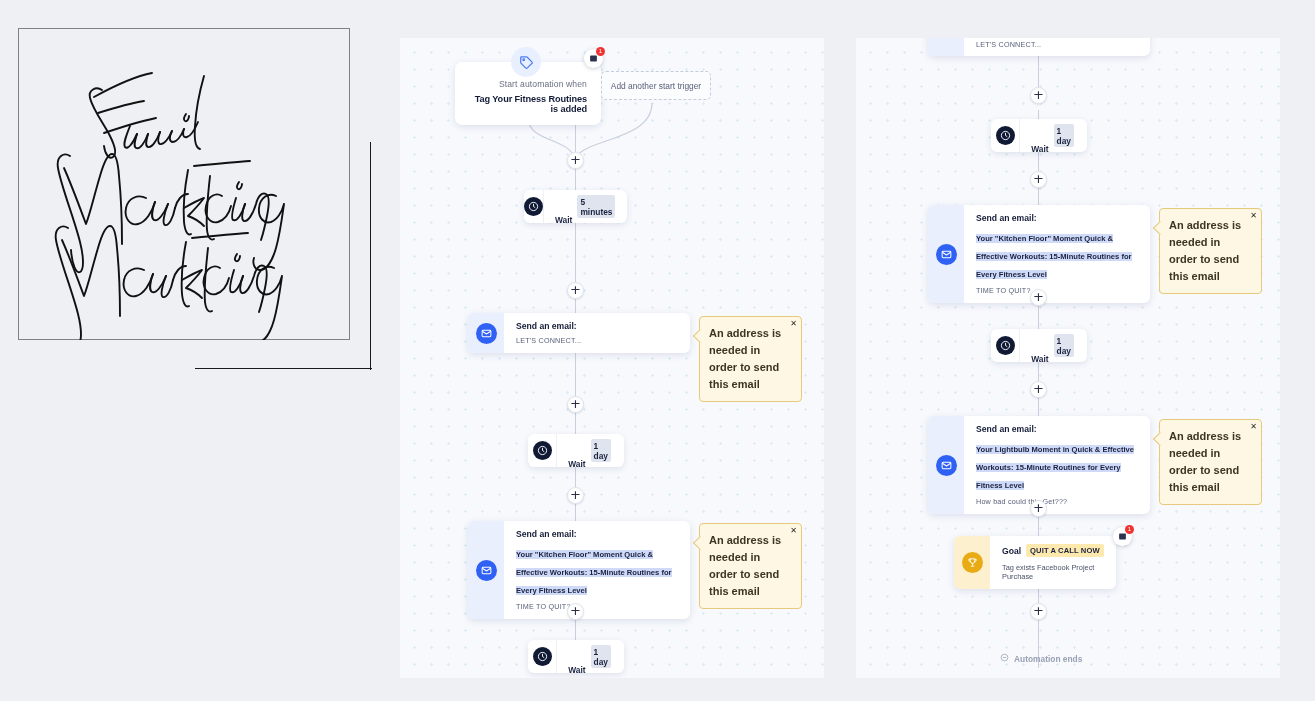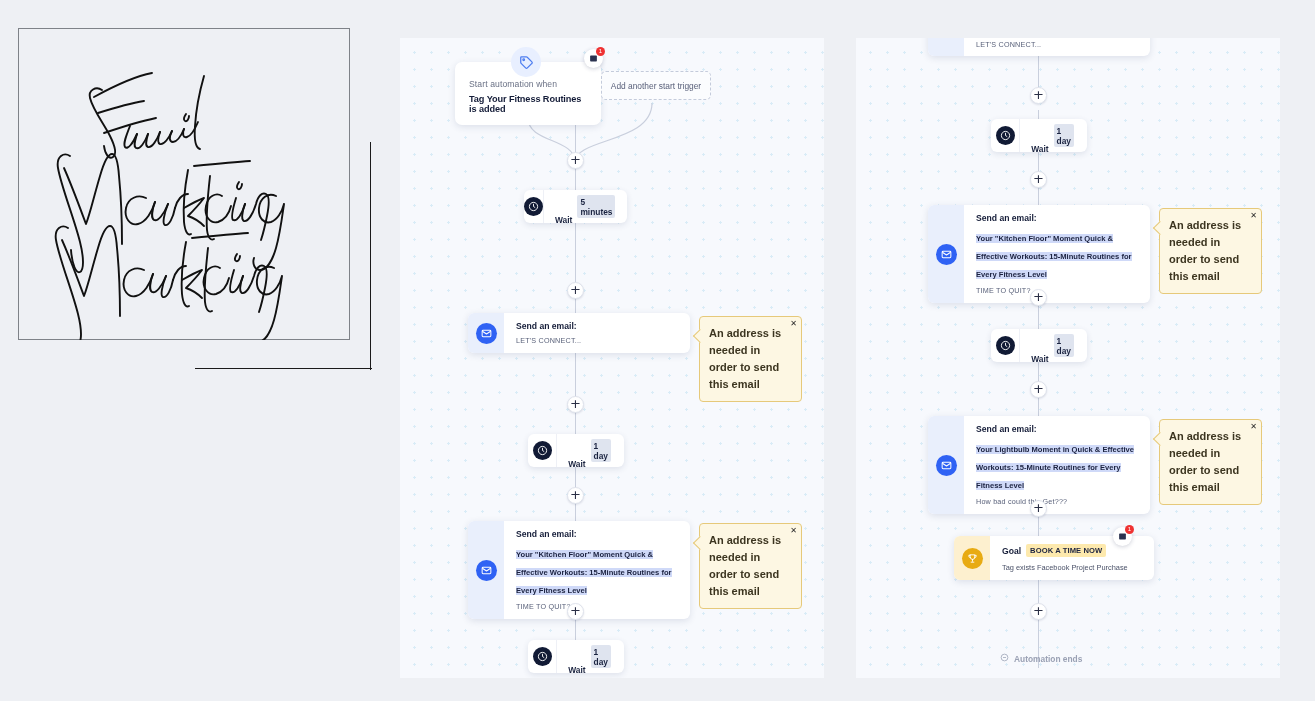--- a/index.html
+++ b/index.html
@@ -55,21 +55,21 @@
     font-family: "DejaVu Sans", sans-serif;
     cursor: pointer; z-index: 4;
   }
 
   
   .trigger-card {
     position: absolute;
     background: #ffffff; border-radius: 7px;
     box-shadow: 0 2px 7px rgba(40,55,100,.13);
     padding: 17px 14px 11px;
-    text-align: left;
+    text-align: right;
     z-index: 3;
   }
   .trigger-line1 { font-size: 8.6px; color: #6a7185; letter-spacing: .1px; }
   .trigger-line2 { font-size: 9.2px; color: #141c38; font-weight: bold; margin-top: 5px; letter-spacing: -.1px; }
   .tag-bubble {
     position: absolute; width: 30px; height: 30px; border-radius: 50%;
     background: #e8efff; display: flex; align-items: center; justify-content: center;
     z-index: 5;
   }
   .badge {
@@ -478,35 +478,35 @@
       </div>
 
       <div class="plus" style="left:174px; top:462px;">+</div>
 
       <div class="badge" style="left:257px; top:489px;">
         <svg width="9" height="9" viewBox="0 0 24 24" fill="#2b3350">
           <rect x="3" y="4" width="18" height="16" rx="2"></rect>
         </svg>
         <span class="dot">1</span>
       </div>
-      <div class="goal-card" style="left:98px; top:498px; width:200px;">
+      <div class="goal-card" style="left:98px; top:498px; width:162px;">
         <div class="goal-accent">
           <div class="trophy-circle">
             <svg width="11" height="11" viewBox="0 0 24 24" fill="none" stroke="#ffffff" stroke-width="2" stroke-linecap="round" stroke-linejoin="round">
               <path d="M7 4h10v5a5 5 0 0 1-10 0z"></path>
               <path d="M7 5H4v2a3 3 0 0 0 3 3"></path>
               <path d="M17 5h3v2a3 3 0 0 1-3 3"></path>
               <path d="M12 14v4M9 20h6"></path>
             </svg>
           </div>
         </div>
         <div class="goal-body">
           <div class="goal-head">
             <span class="goal-label">Goal</span>
-            <span class="goal-pill">BOOK A TIME NOW</span>
+            <span class="goal-pill">QUIT A CALL NOW</span>
           </div>
           <div class="goal-sub">Tag exists Facebook Project Purchase</div>
         </div>
       </div>
 
       <div class="plus" style="left:174px; top:565px;">+</div>
 
       <div class="ends" style="left:144px; top:615px;">
         <span>
           <svg width="9" height="9" viewBox="0 0 24 24" fill="none" stroke="#9aa1b4" stroke-width="2">

